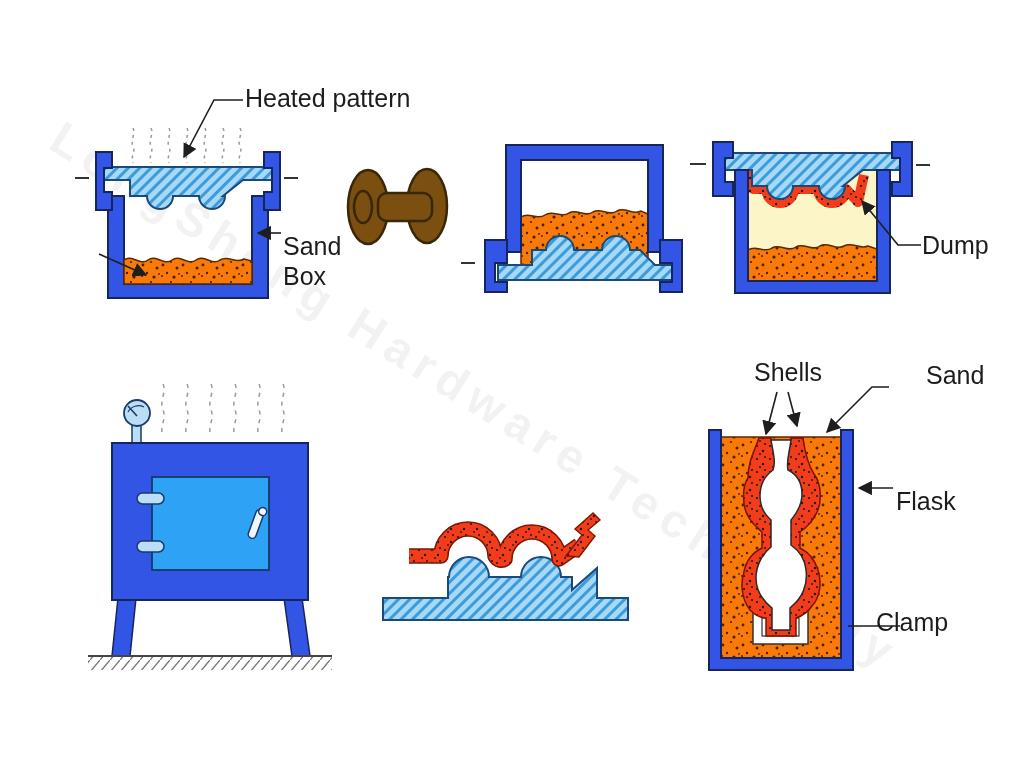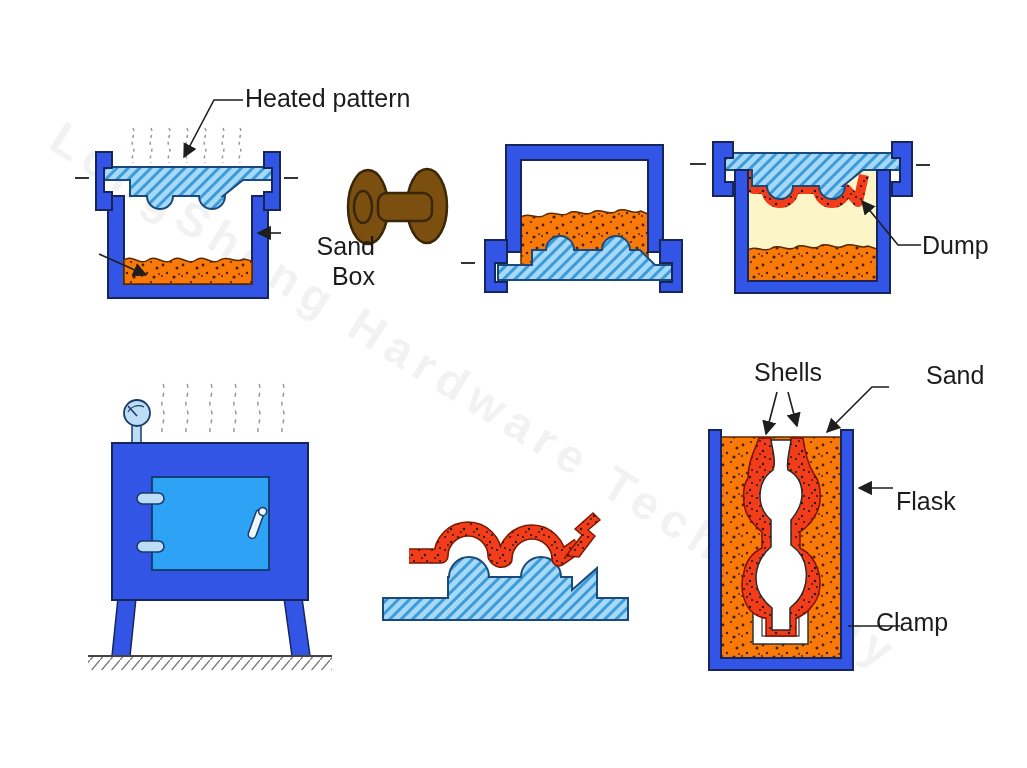--- a/index.html
+++ b/index.html
@@ -2,21 +2,21 @@
 <html><head>
 <meta charset="utf-8">
 <style>
   html,body{margin:0;padding:0;background:#fff;}
   #stage{position:relative;width:1027px;height:768px;background:#ffffff;overflow:hidden;
          font-family:"Liberation Sans",sans-serif;}
   #watermark{position:absolute;left:70px;top:110px;transform:rotate(32deg);transform-origin:left top;
              font-size:47px;letter-spacing:8px;white-space:nowrap;color:rgba(40,40,40,0.06);
              font-weight:bold;pointer-events:none;}
   svg{position:absolute;left:0;top:0;}
-  .label{position:absolute;font-size:25px;line-height:1.18;color:#1c1c1c;text-align:right;}
+  .label{position:absolute;font-size:25px;line-height:1.18;color:#1c1c1c;}
   .nowrap{white-space:nowrap;}
 </style>
 </head>
 <body>
 
 <div id="stage">
 
   <div id="watermark">LongSheng Hardware Technology</div>
 
   <svg width="1027" height="768" viewBox="0 0 1027 768">

